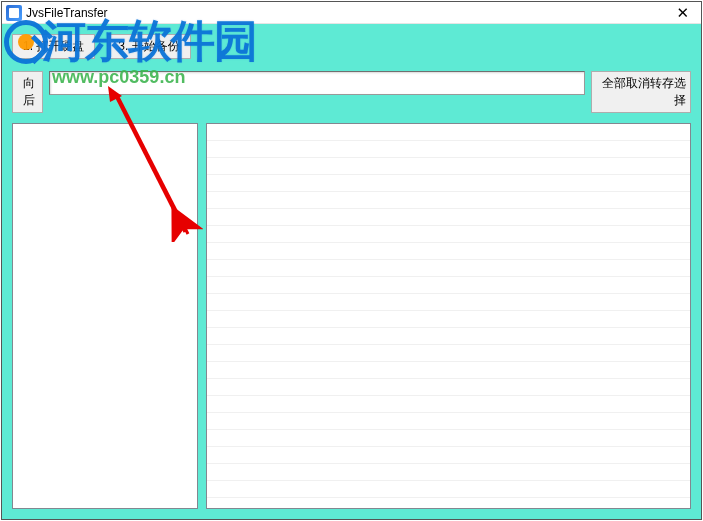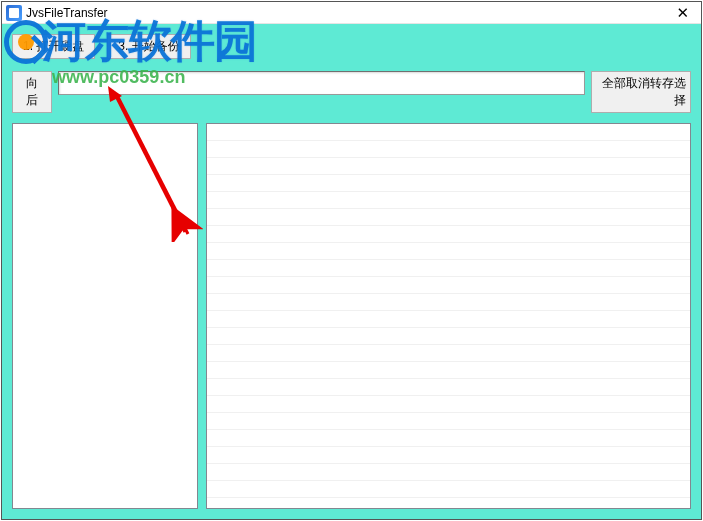--- a/index.html
+++ b/index.html
@@ -75,22 +75,22 @@
     cursor:pointer;
     font-family: inherit;
   }
   .path-row {
     padding: 4px 10px 6px 10px;
     display:flex;
     gap:6px;
     align-items:stretch;
   }
   .path-row .btn.back{
-    width:40px;
-    text-align:center;
+    width:31px;
+    text-align:left;
   }
   .path-input {
     flex:1;
     background:#fff;
     border:1px solid #999;
     border-top-color:#707070;
     border-left-color:#707070;
     height:24px;
     box-shadow: inset 1px 1px 2px rgba(0,0,0,0.15);
   }

